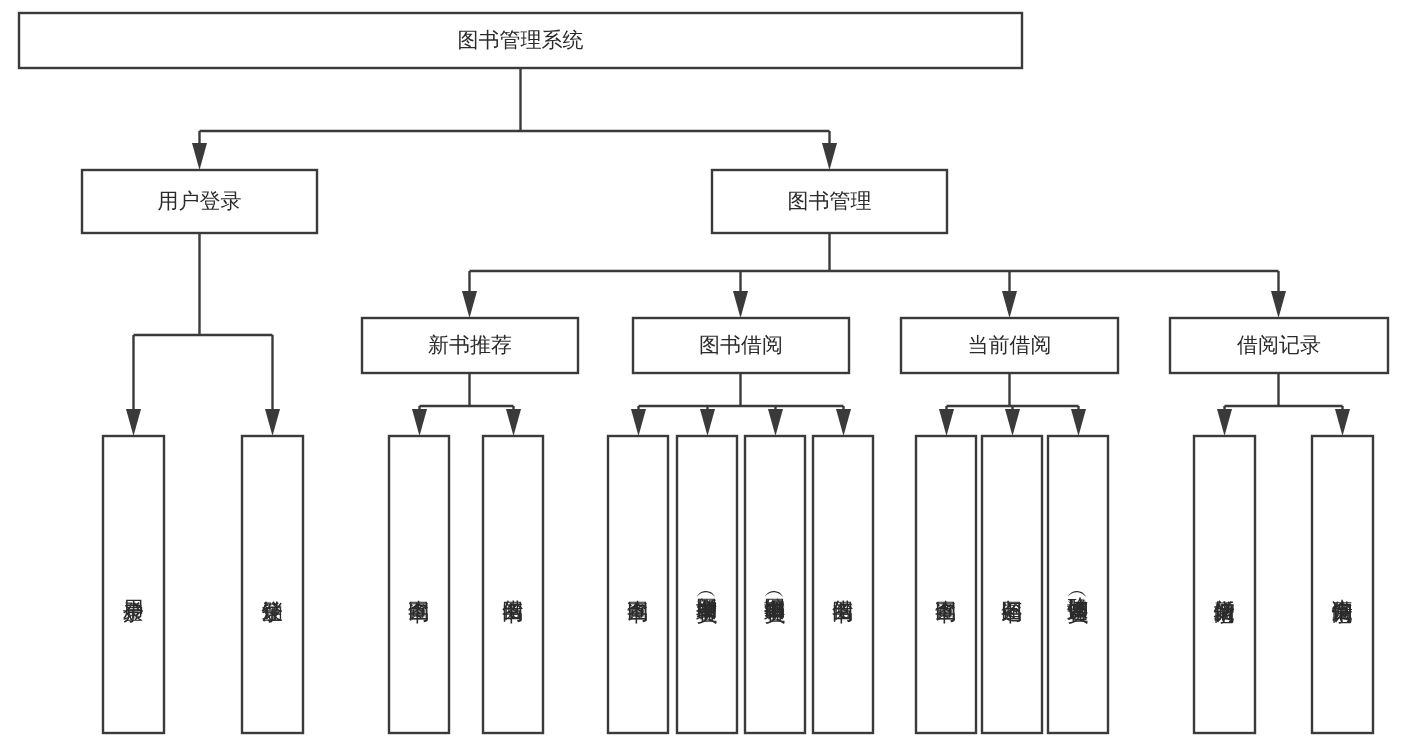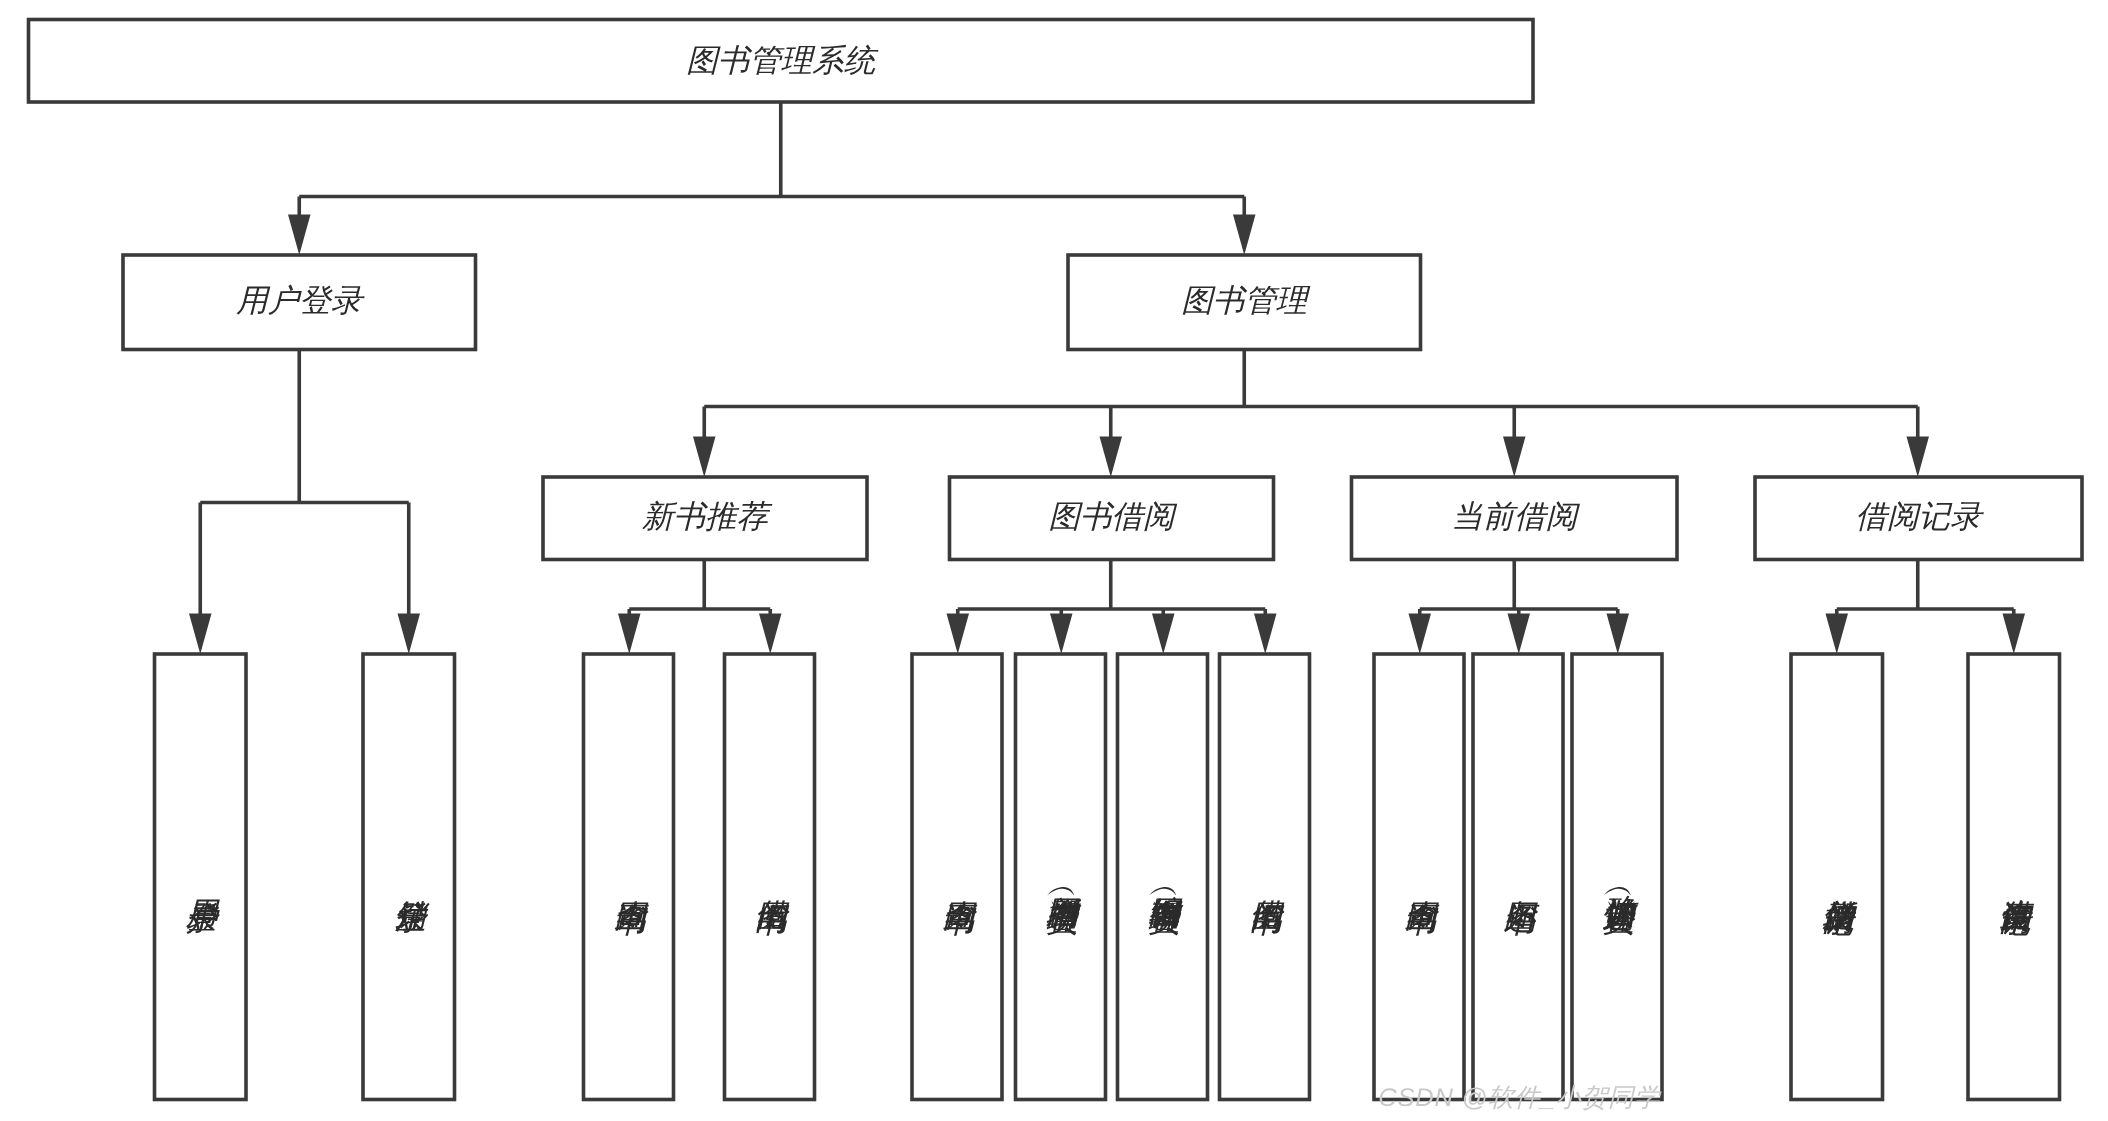--- a/index.html
+++ b/index.html
@@ -12,21 +12,20 @@
     width: 1405px;
     height: 747px;
     font-family: "Liberation Sans", "DejaVu Sans", sans-serif;
     overflow: hidden;
   }
   #diagram-root {
     position: relative;
     width: 1117px;
     height: 747px;
     background: #ffffff;
-    font-style: italic;
   }
   svg#flowchart {
     position: absolute;
     top: 0;
     left: 0;
     width: 1405px;
     height: 747px;
     display: block;
   }
   .node-rect {
@@ -237,15 +236,14 @@
         <div style="writing-mode: vertical-rl; text-orientation: upright; font-size: 21px; color: rgb(43, 43, 43); line-height: 1.12; letter-spacing: 1px; font-family: &quot;Liberation Sans&quot;, &quot;DejaVu Sans&quot;, sans-serif; white-space: nowrap;">确认归还（管理员）</div>
       </div>
       <div style="position: absolute; left: 1194px; top: 436px; width: 61px; height: 297px; display: flex; align-items: center; justify-content: center;">
         <div style="writing-mode: vertical-rl; text-orientation: upright; font-size: 21px; color: rgb(43, 43, 43); line-height: 1.12; letter-spacing: 1px; font-family: &quot;Liberation Sans&quot;, &quot;DejaVu Sans&quot;, sans-serif; white-space: nowrap;">新增借阅记录</div>
       </div>
       <div style="position: absolute; left: 1312px; top: 436px; width: 61px; height: 297px; display: flex; align-items: center; justify-content: center;">
         <div style="writing-mode: vertical-rl; text-orientation: upright; font-size: 21px; color: rgb(43, 43, 43); line-height: 1.12; letter-spacing: 1px; font-family: &quot;Liberation Sans&quot;, &quot;DejaVu Sans&quot;, sans-serif; white-space: nowrap;">查询借阅记录</div>
       </div>
     </div>
 
-  <div class="watermark">CSDN @软件_小贺同学</div>
 
 </div>
 
 </body></html>

